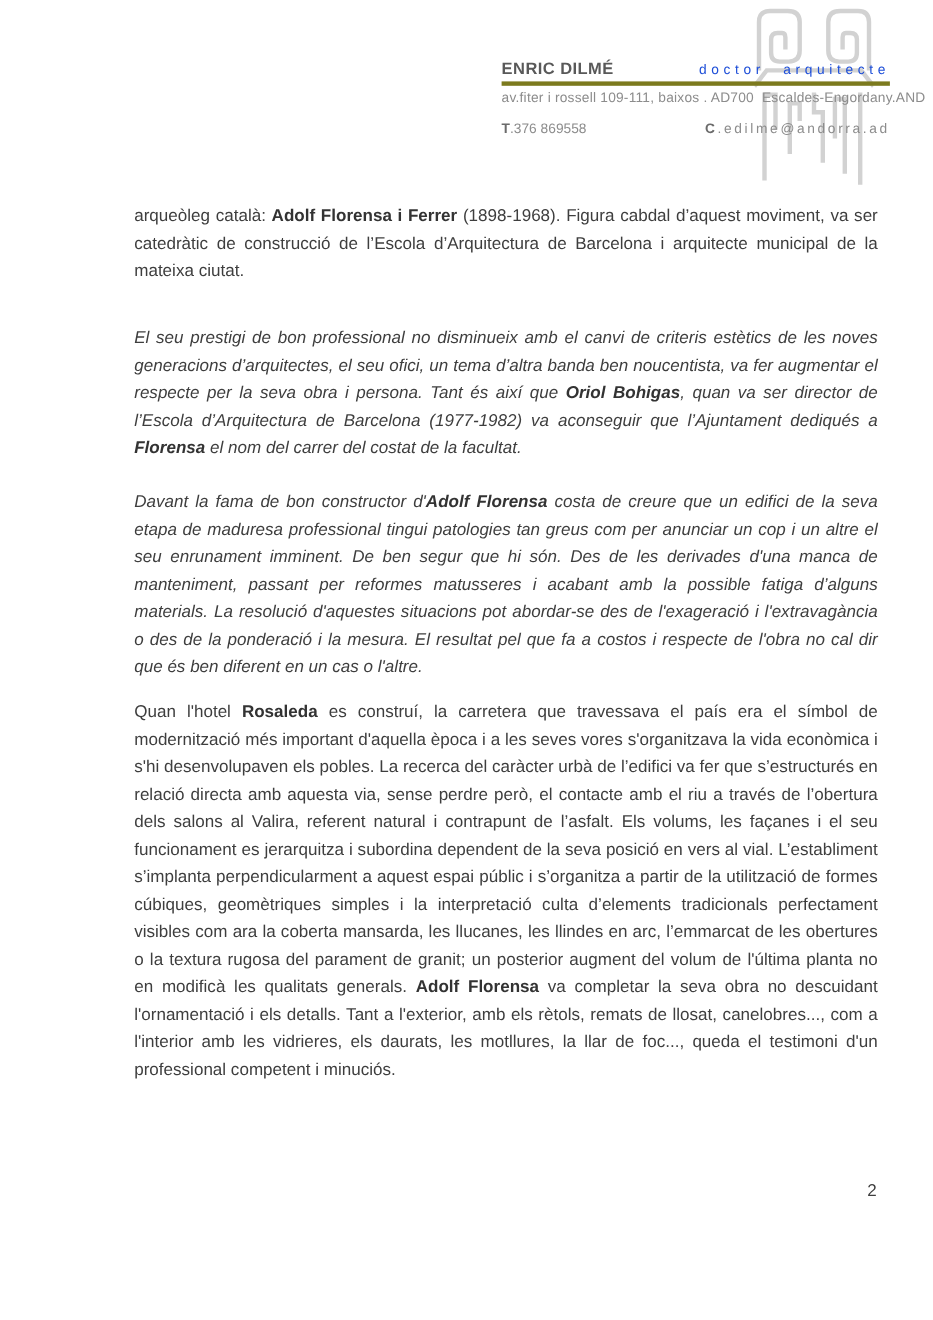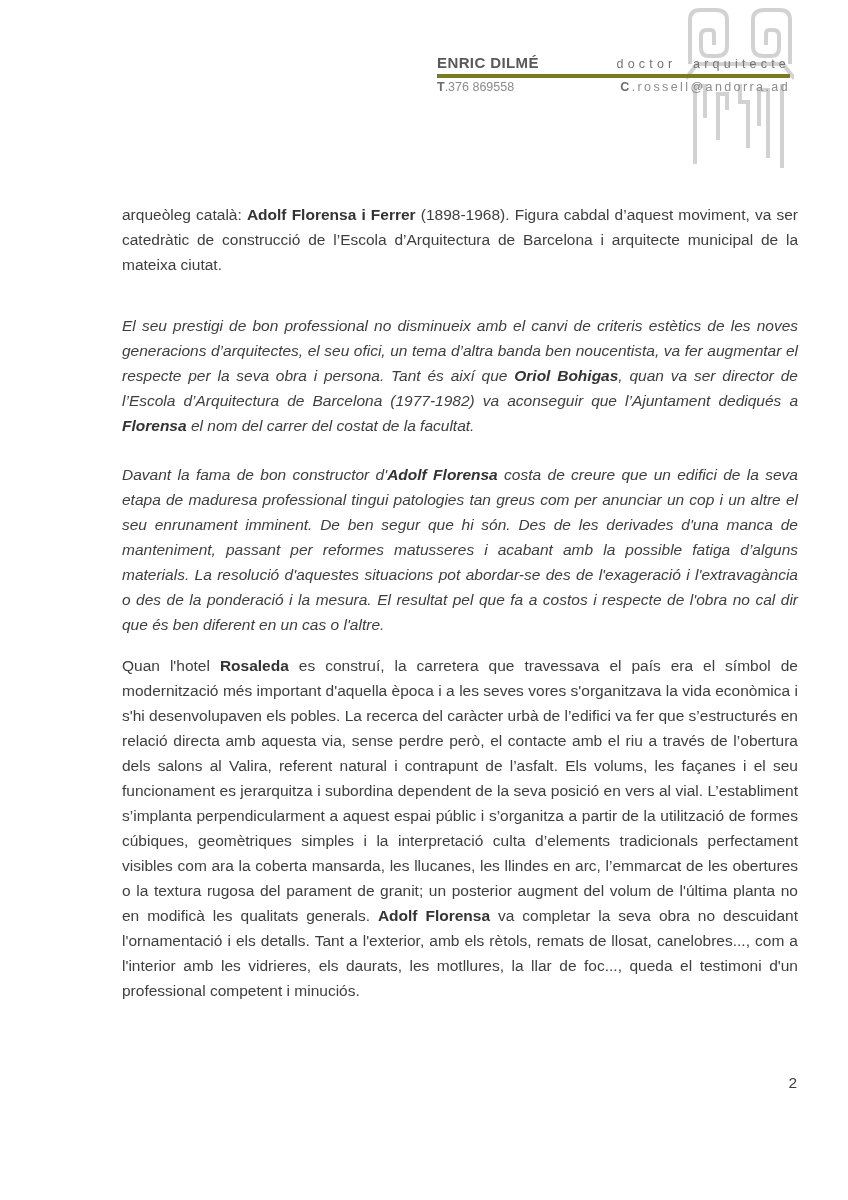--- a/index.html
+++ b/index.html
@@ -6,49 +6,49 @@
   body{
     width:848px;height:1200px;position:relative;background:#ffffff;
     font-family:"Liberation Sans", sans-serif;overflow:hidden;
   }
   
   .logo{
     position:absolute;left:686px;top:6px;width:108px;height:168px;
     z-index:0;
   }
   .letterhead{
-    position:absolute;left:437px;top:54px;width:353px;z-index:1;
+    position:absolute;left:456px;top:54px;width:353px;z-index:1;
   }
   .lh-row1{
     display:flex;justify-content:space-between;align-items:baseline;
   }
   .architect-name{
     font-size:15px;font-weight:700;color:#595959;letter-spacing:.4px;
   }
   .architect-title{
-    font-size:12.5px;color:#737373;letter-spacing:4.2px;word-spacing:9px;
+    font-size:12.5px;color:#1d4ed8;letter-spacing:4.2px;word-spacing:9px;
     white-space:nowrap;
     text-align:center;
   }
   .header-rule{
     height:4px;background:#7c7a1e;margin-top:3px;
   }
   .address-line{
     margin-top:4px;font-size:12.5px;color:#8c8c8c;white-space:pre;
     letter-spacing:.2px;
   }
   .contact-row{
-    margin-top:2px;display:flex;justify-content:space-between;
+    margin-top:14px;display:flex;justify-content:space-between;
     font-size:12.5px;color:#8c8c8c;
   }
   .contact-prefix{font-weight:700;color:#6b6b6b;}
   .email{letter-spacing:2.4px;}
   
   .document-body{
-    position:absolute;left:122px;top:202px;width:676px;z-index:1;
+    position:absolute;left:122px;top:184px;width:676px;z-index:1;
     color:#3e3e3e;font-size:15.5px;line-height:25px;text-align:justify;
   }
   .document-body p{margin:0;}
   .document-body p b{font-weight:700;color:#333333;}
   .para-1{margin-bottom:36px !important;}
   .para-2{margin-bottom:24px !important;font-style:italic;}
   .para-3{margin-bottom:16px !important;font-style:italic;}
   
   .page-number{
     position:absolute;right:51px;top:1074px;font-size:15.5px;color:#3e3e3e;
@@ -71,23 +71,24 @@
   <path d="M73,84 H82 M73,84 V118 M82,84 V150"></path>
   <path d="M96,80 V160"></path>
 </svg>
 
 <div class="letterhead">
   <div class="lh-row1">
     <span class="architect-name">ENRIC DILMÉ</span>
     <span class="architect-title">doctor arquitecte</span>
   </div>
   <div class="header-rule" style="background: rgb(124, 122, 30);"></div>
+  <div class="address-line">av.fiter i rossell 109-111, baixos . AD700  Escaldes-Engordany.AND</div>
   <div class="contact-row">
     <span class="phone"><b class="contact-prefix">T</b><span>.376 869558</span></span>
-    <span class="email"><b class="contact-prefix">C</b><span>.rossell@andorra.ad</span></span>
+    <span class="email"><b class="contact-prefix">C</b><span>.edilme@andorra.ad</span></span>
   </div>
 </div>
 
 <div class="document-body">
   <p class="para-1"><span>arqueòleg català: </span><b>Adolf Florensa i Ferrer</b><span> (1898-1968). Figura cabdal d’aquest moviment, va ser catedràtic de construcció de l’Escola d’Arquitectura de Barcelona i arquitecte municipal de la mateixa ciutat.</span></p>
   <p class="para-2"><span>El seu prestigi de bon professional no disminueix amb el canvi de criteris estètics de les noves generacions d’arquitectes, el seu ofici, un tema d’altra banda ben noucentista, va fer augmentar el respecte per la seva obra i persona. Tant és així que </span><b>Oriol Bohigas</b><span>, quan va ser director de l’Escola d’Arquitectura de Barcelona (1977-1982) va aconseguir que l’Ajuntament dediqués a </span><b>Florensa</b><span> el nom del carrer del costat de la facultat.</span></p>
   <p class="para-3"><span>Davant la fama de bon constructor d'</span><b>Adolf Florensa</b><span> costa de creure que un edifici de la seva etapa de maduresa professional tingui patologies tan greus com per anunciar un cop i un altre el seu enrunament imminent. De ben segur que hi són. Des de les derivades d'una manca de manteniment, passant per reformes matusseres i acabant amb la possible fatiga d’alguns materials. La resolució d'aquestes situacions pot abordar-se des de l'exageració i l'extravagància o des de la ponderació i la mesura. El resultat pel que fa a costos i respecte de l'obra no cal dir que és ben diferent en un cas o l'altre.</span></p>
   <p class="para-4"><span>Quan l'hotel </span><b>Rosaleda</b><span> es construí, la carretera que travessava el país era el símbol de modernització més important d'aquella època i a les seves vores s'organitzava la vida econòmica i s'hi desenvolupaven els pobles. La recerca del caràcter urbà de l’edifici va fer que s’estructurés en relació directa amb aquesta via, sense perdre però, el contacte amb el riu a través de l’obertura dels salons al Valira, referent natural i contrapunt de l’asfalt. Els volums, les façanes i el seu funcionament es jerarquitza i subordina dependent de la seva posició en vers al vial. L’establiment s’implanta perpendicularment a aquest espai públic i s’organitza a partir de la utilització de formes cúbiques, geomètriques simples i la interpretació culta d’elements tradicionals perfectament visibles com ara la coberta mansarda, les llucanes, les llindes en arc, l’emmarcat de les obertures o la textura rugosa del parament de granit; un posterior augment del volum de l'última planta no en modificà les qualitats generals. </span><b>Adolf Florensa</b><span> va completar la seva obra no descuidant l'ornamentació i els detalls. Tant a l'exterior, amb els rètols, remats de llosat, canelobres..., com a l'interior amb les vidrieres, els daurats, les motllures, la llar de foc..., queda el testimoni d'un professional competent i minuciós.</span></p>
 </div>
 

